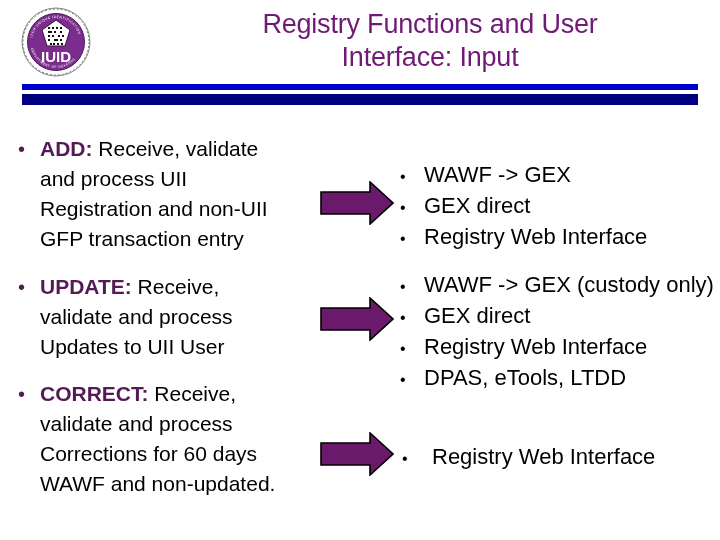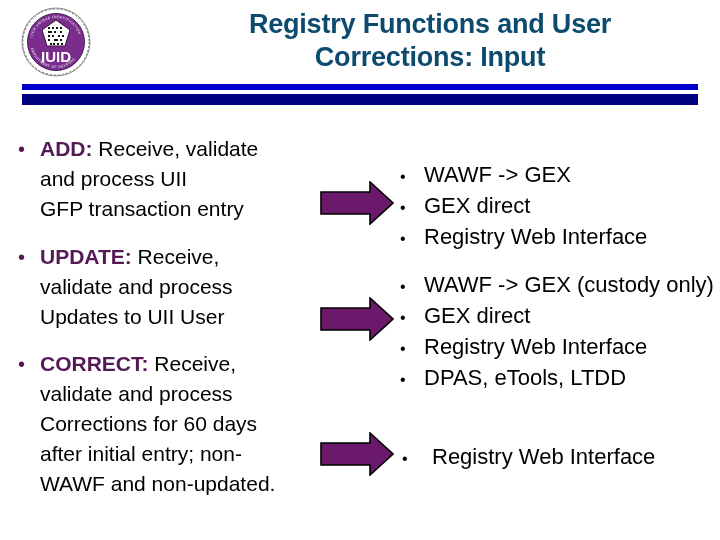--- a/index.html
+++ b/index.html
@@ -31,23 +31,23 @@
   .logo svg { display: block; }
 
   
   .title {
     position: absolute;
     left: 152px;
     top: 8px;
     width: 556px;
     text-align: center;
     font-size: 27px;
-    font-weight: bold;
+    font-weight: normal;
     line-height: 1.22;
-    color: #0c4a6e;
+    color: #701a75;
     letter-spacing: -0.2px;
   }
 
   
   .bar-thin {
     position: absolute;
     left: 22px;
     top: 84px;
     width: 676px;
     height: 6px;
@@ -165,34 +165,35 @@
         <textPath href="#arcTop" startOffset="6%">ITEM UNIQUE IDENTIFICATION</textPath>
       </text>
       <text font-family="Liberation Sans, sans-serif" font-size="3.4" fill="#ffffff" letter-spacing="0.5">
         <textPath href="#arcBot" startOffset="8%">DEPARTMENT OF DEFENSE</textPath>
       </text>
     </svg>
   </div>
 
   <div class="title">
     <div>Registry Functions and User</div>
-    <div>Corrections: Input</div>
+    <div>Interface: Input</div>
   </div>
 
   <div class="bar-thin"></div>
   <div class="bar-thick"></div>
 
   <div class="left-col">
 
     <div class="lblock" style="margin-bottom:18px;">
       <div class="row">
         <div class="lbullet">•</div>
         <div class="ltext">
           <div><span class="kw">ADD:</span><span> Receive, validate</span></div>
           <div>and process UII</div>
+          <div>Registration and non-UII</div>
           <div>GFP transaction entry</div>
         </div>
       </div>
     </div>
 
     <div class="lblock" style="margin-bottom:17px;">
       <div class="row">
         <div class="lbullet">•</div>
         <div class="ltext">
           <div><span class="kw">UPDATE:</span><span> Receive,</span></div>
@@ -202,21 +203,20 @@
       </div>
     </div>
 
     <div class="lblock">
       <div class="row">
         <div class="lbullet">•</div>
         <div class="ltext">
           <div><span class="kw">CORRECT:</span><span> Receive,</span></div>
           <div>validate and process</div>
           <div>Corrections for 60 days</div>
-          <div>after initial entry; non-</div>
           <div>WAWF and non-updated.</div>
         </div>
       </div>
     </div>
 
   </div>
 
   <div class="arrow" style="left:320px; top:181px;">
     <svg width="74" height="44" viewBox="0 0 74 44" aria-hidden="true">
       <polygon points="1,11 50,11 50,1 73,22 50,43 50,33 1,33" fill="#6B1A6B" stroke="#000000" stroke-width="1.6" stroke-linejoin="miter"></polygon>

